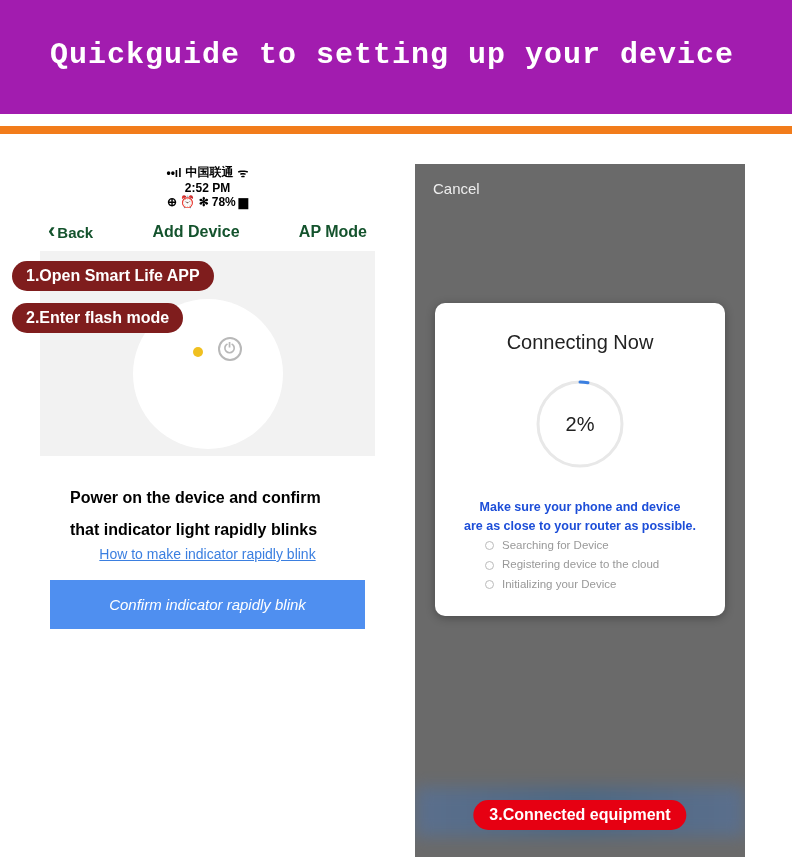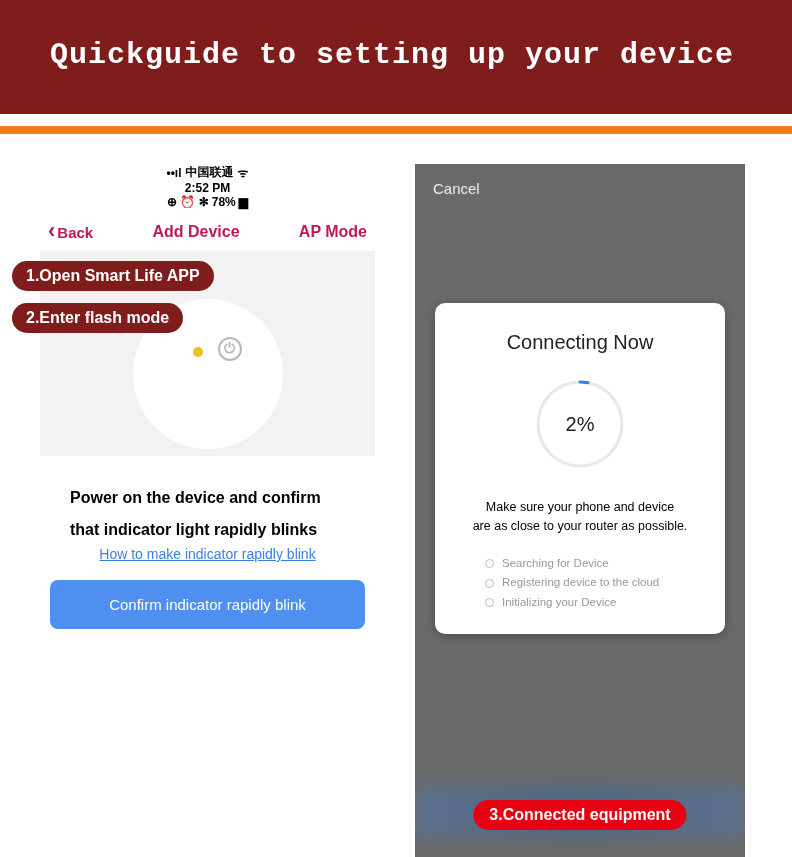--- a/index.html
+++ b/index.html
@@ -8,21 +8,21 @@
     background: #fff;
     width: 792px;
     height: 857px;
     overflow: hidden;
   }
   .header {
     background: #f27c1b;
     padding: 0;
   }
   .header-inner {
-    background: #7f1d1d;
+    background: #a21caf;
     padding: 38px 28px 42px 50px;
   }
   .header-title {
     color: #fff;
     font-family: "Courier New", monospace;
     font-weight: bold;
     font-size: 30px;
     letter-spacing: 1px;
   }
   .divider {
@@ -54,21 +54,21 @@
   }
   .status-left { display: flex; align-items: center; gap: 4px; }
   .status-right { display: flex; align-items: center; gap: 3px; }
   .nav-row {
     display: flex;
     justify-content: space-between;
     align-items: center;
     padding: 6px 8px 10px 8px;
     font-size: 16px;
     font-weight: 600;
-    color: #be185d;
+    color: #14532d;
   }
   .back-btn { display: flex; align-items: center; gap: 2px; font-size: 15px;}
   .chevron-left::before { content: "‹"; font-size: 22px; font-weight: bold; line-height: 0.5;}
   .device-area {
     background: #f2f2f2;
     height: 205px;
     position: relative;
     display:flex; align-items:center; justify-content:center;
   }
   .device-circle {
@@ -115,21 +115,22 @@
     font-size: 14px;
     text-decoration: underline;
   }
   .confirm-btn {
     margin: 18px 10px 0 10px;
     background: #4f8ff0;
     color: #fff;
     text-align: center;
     padding: 16px 0;
     font-size: 15px;
-    border-radius: 8px;
+    border-radius: 0;
+    font-style: italic;
   }
   
   .phone-right {
     width: 330px;
     height: 728px;
     background: #6a6a6a;
     position: relative;
     overflow: hidden;
   }
   .cancel {
@@ -156,21 +157,21 @@
   }
   .ring-svg { transform: rotate(-90deg); }
   .ring-bg { fill:none; stroke:#e8e8e8; stroke-width:3; }
   .ring-fg { fill:none; stroke:#3b7fe0; stroke-width:3; stroke-linecap:round; }
   .progress-text {
     position:absolute; top:0; left:0; width:100%; height:100%;
     display:flex; align-items:center; justify-content:center;
     font-size: 20px; font-weight:400; color:#222;
   }
   .modal-sub {
-    font-size: 12.5px; color:#000000; line-height:1.5; margin-bottom: 18px;
+    font-size: 12.5px; color:#1d4ed8; line-height:1.5;  font-weight: bold;
   }
   .steps {
     text-align: left;
     padding-left: 30px;
     font-size: 11.5px;
     color: #999;
     line-height: 1.7;
   }
   .step-item::before {
     content:""; display:inline-block; width:7px; height:7px;

